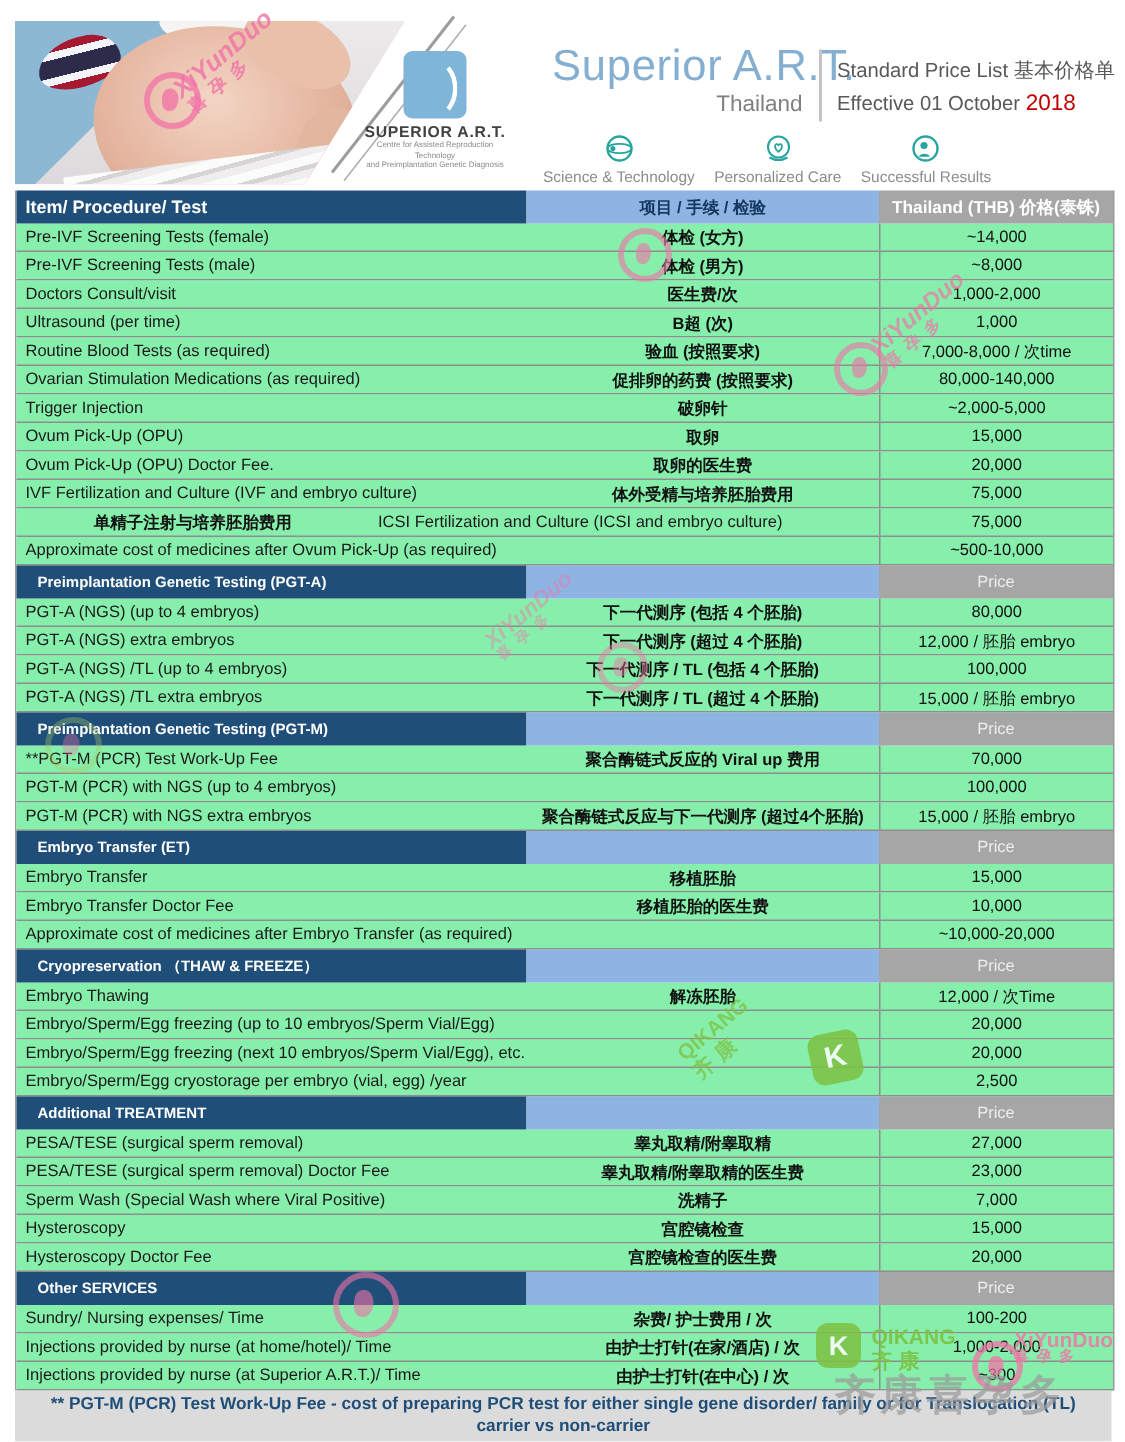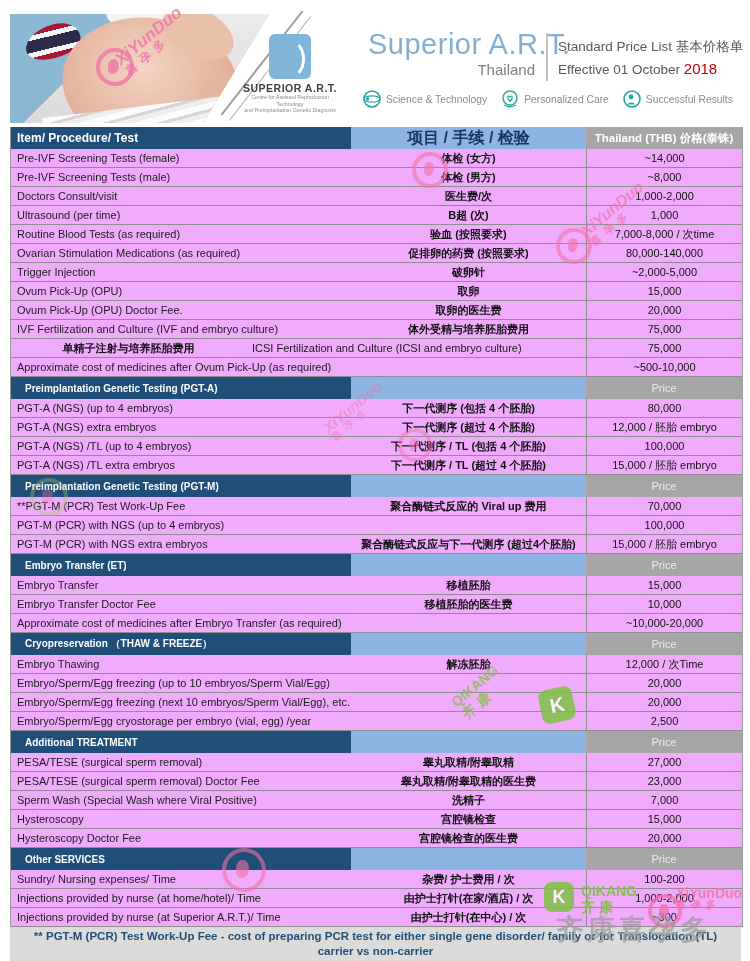--- a/index.html
+++ b/index.html
@@ -39,33 +39,33 @@
 
   .brand-title{position:absolute;left:368px;top:28px;width:170px;font-size:29px;color:#85AFD1;
                letter-spacing:.5px;white-space:nowrap;}
   .brand-sub{position:absolute;left:368px;top:61px;width:167px;text-align:right;font-size:15px;color:#7F7F7F;}
   .vdivider{position:absolute;left:546px;top:33px;width:2px;height:48px;background:#C4C4C4;}
   .pl-line1{position:absolute;left:558px;top:38px;font-size:13.5px;color:#595959;white-space:nowrap;}
   .pl-line2{position:absolute;left:558px;top:60px;font-size:13.5px;color:#595959;white-space:nowrap;}
   .pl-year{color:#C00000;font-size:15px;}
 
   .taglines{position:absolute;left:362px;top:89px;display:flex;gap:13px;align-items:center;}
-  .tagline{display:flex;align-items:center;gap:4px;}
+  .tagline{display:flex;align-items:center;gap:4px;flex-direction:column;}
   .tagline svg{display:block;}
   .tagline-label{font-size:10.3px;color:#8C8C8C;white-space:nowrap;}
 
   
   .table{position:absolute;left:10px;top:127px;width:731px;
          border-left:1px solid #9a9a9a;border-right:1px solid #9a9a9a;box-sizing:content-box;}
   .trow{display:flex;width:731px;}
   .cell{display:flex;align-items:center;box-sizing:border-box;overflow:hidden;white-space:nowrap;}
   .thead,.srow{height:22px;}
-  .brow{height:19px;background:#f0abfc;border-bottom:1px solid #8e8e8e;box-sizing:border-box;}
+  .brow{height:19px;background:#86efac;border-bottom:1px solid #8e8e8e;box-sizing:border-box;}
   .h1{width:340px;background:#1F4E79;color:#fff;font-weight:bold;font-size:12px;padding-left:6px;}
-  .h2{width:235px;background:#8DB4E2;color:#17365D;font-weight:bold;font-size:16px;justify-content:center;}
+  .h2{width:235px;background:#8DB4E2;color:#17365D;font-weight:bold;font-size:11px;justify-content:center;}
   .h3{width:156px;background:#A6A6A6;color:#fff;font-weight:bold;font-size:11.5px;justify-content:center;}
   .s1{width:340px;background:#1F4E79;color:#fff;font-weight:bold;font-size:10px;padding-left:14px;}
   .s2{width:235px;background:#8DB4E2;}
   .s3{width:156px;background:#A6A6A6;color:#EDEDED;font-size:11px;justify-content:center;}
   .c1{width:340px;font-size:11px;color:#1a1a1a;padding-left:6px;}
   .c2{width:235px;font-size:11px;font-weight:bold;color:#111;justify-content:center;}
   .c3{width:156px;font-size:11px;color:#111;justify-content:center;border-left:1px solid #8e8e8e;}
 
   .footnote{position:absolute;left:10px;top:927px;width:731px;height:45px;background:#DBDBDB;
             color:#1F4E79;font-weight:bold;font-size:11.5px;line-height:1.3;

